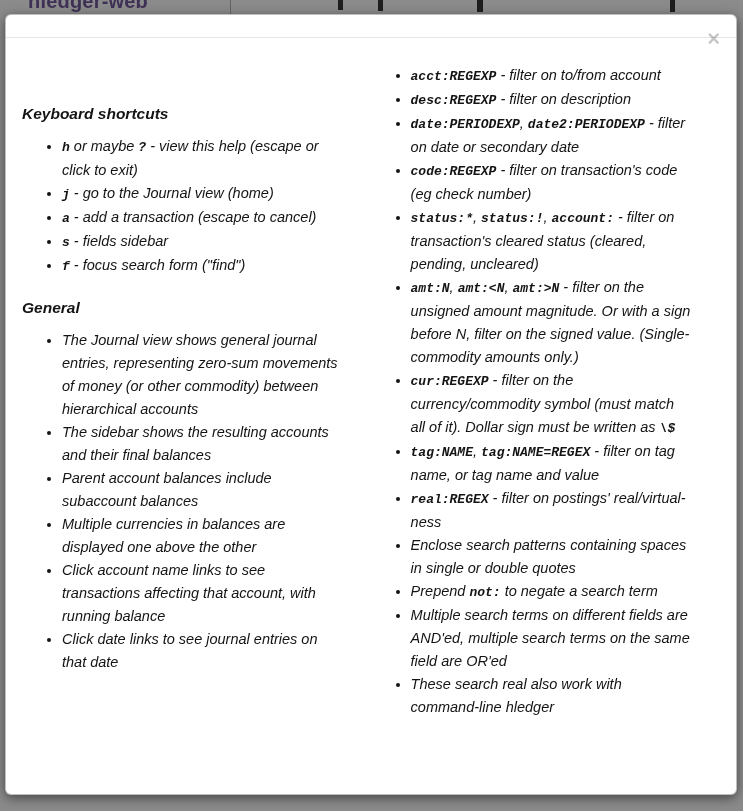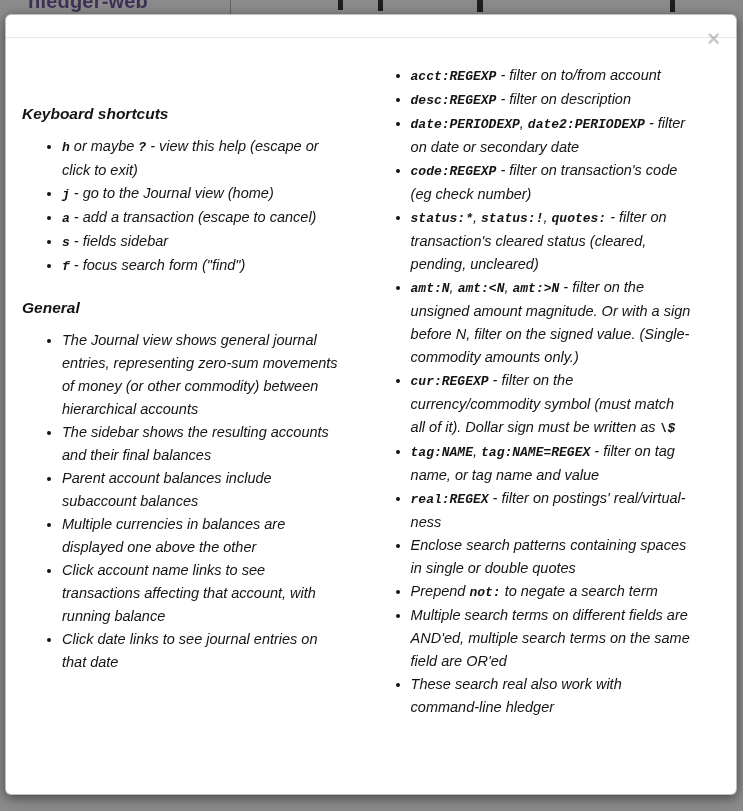--- a/index.html
+++ b/index.html
@@ -151,21 +151,21 @@
           <li><span>Click account name links to see transactions affecting that account, with running balance</span></li>
           <li><span>Click date links to see journal entries on that date</span></li>
         </ul>
       </div>
     <div class="col col-right">
         <ul class="sec-list">
           <li><code>acct:REGEXP</code><span> - filter on to/from account</span></li>
           <li><code>desc:REGEXP</code><span> - filter on description</span></li>
           <li><code>date:PERIODEXP</code><span>, </span><code>date2:PERIODEXP</code><span> - filter on date or secondary date</span></li>
           <li><code>code:REGEXP</code><span> - filter on transaction's code (eg check number)</span></li>
-          <li><code>status:*</code><span>, </span><code>status:!</code><span>, </span><code>quotes:</code><span> - filter on transaction's cleared status (cleared, pending, uncleared)</span></li>
+          <li><code>status:*</code><span>, </span><code>status:!</code><span>, </span><code>account:</code><span> - filter on transaction's cleared status (cleared, pending, uncleared)</span></li>
           <li><code>amt:N</code><span>, </span><code>amt:&lt;N</code><span>, </span><code>amt:&gt;N</code><span> - filter on the unsigned amount magnitude. Or with a sign before N, filter on the signed value. (Single-commodity amounts only.)</span></li>
           <li><code>cur:REGEXP</code><span> - filter on the currency/commodity symbol (must match all of it). Dollar sign must be written as </span><code>\$</code></li>
           <li><code>tag:NAME</code><span>, </span><code>tag:NAME=REGEX</code><span> - filter on tag name, or tag name and value</span></li>
           <li><code>real:REGEX</code><span> - filter on postings' real/virtual-ness</span></li>
           <li><span>Enclose search patterns containing spaces in single or double quotes</span></li>
           <li><span>Prepend </span><code>not:</code><span> to negate a search term</span></li>
           <li><span>Multiple search terms on different fields are AND'ed, multiple search terms on the same field are OR'ed</span></li>
           <li><span>These search real also work with command-line hledger</span></li>
         </ul>
       </div>

